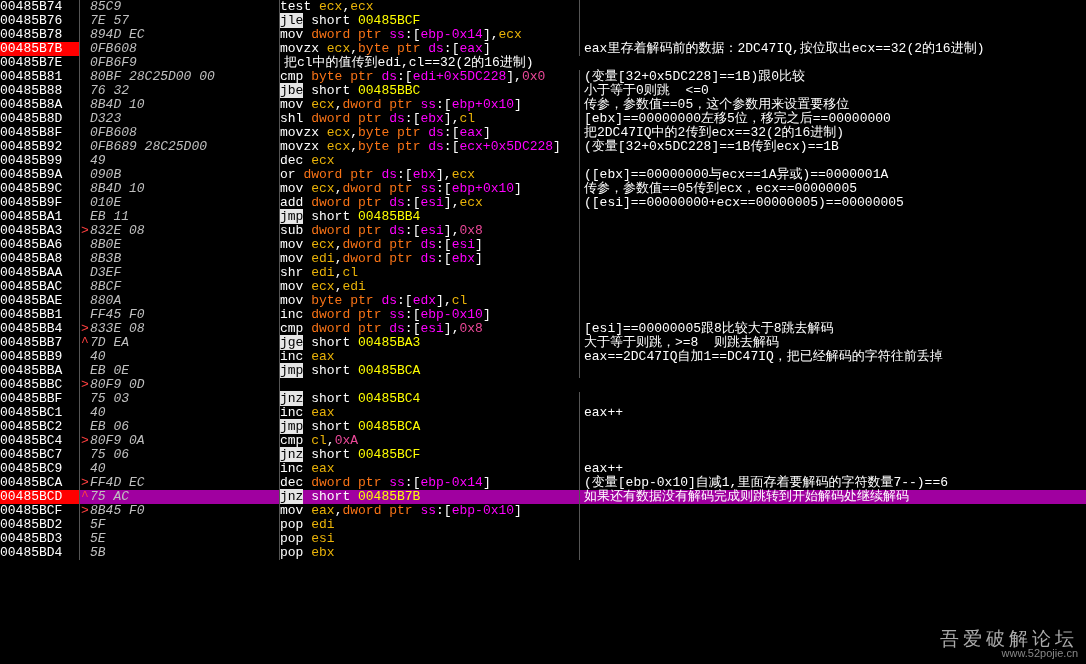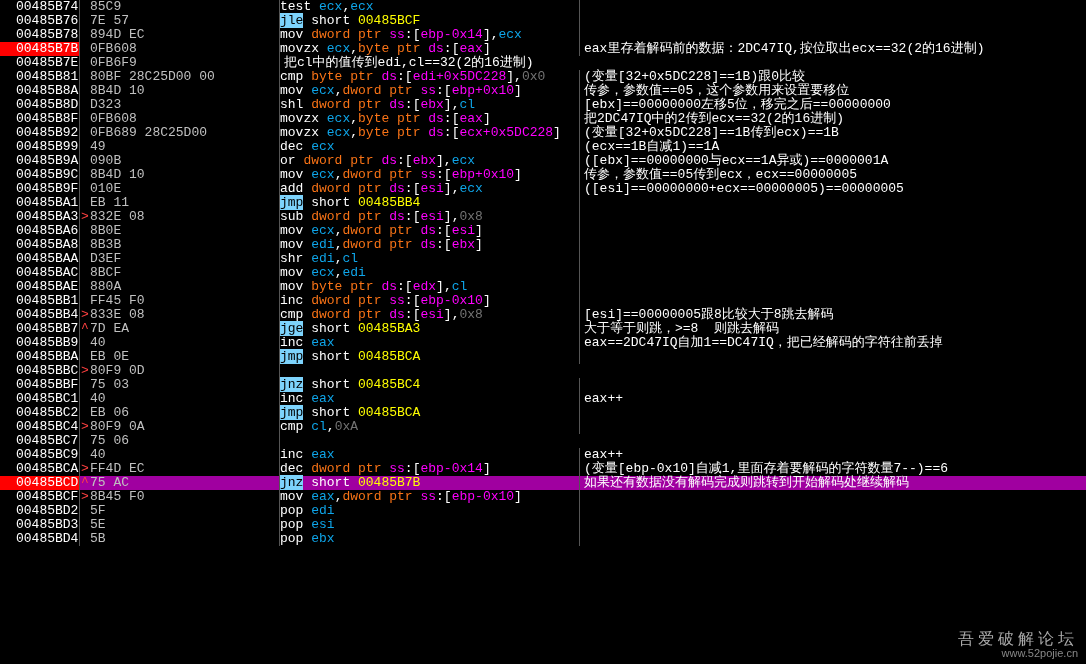--- a/index.html
+++ b/index.html
@@ -12,88 +12,89 @@
   width: 1086px;
   height: 664px;
   overflow: hidden;
   position: relative;
 }
 .row {
   display: flex;
   height: 14px;
   white-space: pre;
 }
-.addr { width: 80px; flex-shrink: 0; padding-left: 16px; }
+.addr { width: 80px; flex-shrink: 0; padding-left: 0; }
 .gut { width: 10px; flex-shrink: 0; text-align: center; }
-.hex { width: 190px; flex-shrink: 0; }
+.hex { width: 190px; flex-shrink: 0; font-style: italic; }
 .dis { width: 300px; flex-shrink: 0; }
 .cmt { flex: 1; padding-left: 4px; }
 
 .white { color: #ffffff; }
 .grey { color: #c0c0c0; }
-.darkgrey { color: #737373; }
+.darkgrey { color: #ec4899; }
 .yellow { color: #ffff00; }
-.yellowbg { background: #7dd3fc; color: #000; }
-.cyan { color: #0ea5e9; }
+.yellowbg { background: #e5e5e5; color: #000; }
+.cyan { color: #eab308; }
 .green { color: #f97316; }
 .magenta { color: #ff00ff; }
 .red { color: #ff4040; }
 .redbg { background: #ff0000; color: #ffffff; }
 .purplebg { background: #a000a0; color: #ffffff; }
 
 .sep { border-right: 1px solid #555; }
 
 .watermark {
   position: absolute;
   right: 8px;
   bottom: 4px;
   font-size: 11px;
   color: #888;
   text-align: right;
   pointer-events: none;
   font-family: sans-serif;
 }
-.watermark .ch { font-size: 16px; color: #aaa; letter-spacing: 4px; }
+.watermark .ch { font-size: 19px; color: #aaa; letter-spacing: 4px; }
 </style>
 </head>
 <body>
 
 <div id="listing">
     <div class="row"><div class="addr sep white">00485B74</div><div class="gut red"></div><div class="hex sep grey">85C9</div><div class="dis sep"><span class="white">test </span><span class="cyan">ecx</span><span class="white">,</span><span class="cyan">ecx</span></div><div class="cmt white"></div></div>
     <div class="row"><div class="addr sep white">00485B76</div><div class="gut red"></div><div class="hex sep grey">7E 57</div><div class="dis sep"><span class="yellowbg">jle</span><span class="white"> short </span><span class="yellow">00485BCF</span></div><div class="cmt white"></div></div>
     <div class="row"><div class="addr sep white">00485B78</div><div class="gut red"></div><div class="hex sep grey">894D EC</div><div class="dis sep"><span class="white">mov </span><span class="green">dword ptr </span><span class="magenta">ss</span><span class="white">:[</span><span class="magenta">ebp-0x14</span><span class="white">]</span><span class="white">,</span><span class="cyan">ecx</span></div><div class="cmt white"></div></div>
     <div class="row"><div class="addr sep redbg">00485B7B</div><div class="gut red"></div><div class="hex sep grey">0FB608</div><div class="dis sep"><span class="white">movzx </span><span class="cyan">ecx</span><span class="white">,</span><span class="green">byte ptr </span><span class="magenta">ds</span><span class="white">:[</span><span class="magenta">eax</span><span class="white">]</span></div><div class="cmt white">eax里存着解码前的数据：2DC47IQ,按位取出ecx==32(2的16进制)</div></div>
     <div class="row"><div class="addr sep white">00485B7E</div><div class="gut red"></div><div class="hex sep grey">0FB6F9</div><div class="cmt white">把cl中的值传到edi,cl==32(2的16进制)</div></div>
     <div class="row"><div class="addr sep white">00485B81</div><div class="gut red"></div><div class="hex sep grey">80BF 28C25D00 00</div><div class="dis sep"><span class="white">cmp </span><span class="green">byte ptr </span><span class="magenta">ds</span><span class="white">:[</span><span class="magenta">edi+0x5DC228</span><span class="white">]</span><span class="white">,</span><span class="darkgrey">0x0</span></div><div class="cmt white">(变量[32+0x5DC228]==1B)跟0比较</div></div>
+    <div class="row"><div class="addr sep white">00485B88</div><div class="gut red"></div><div class="hex sep grey">76 32</div><div class="dis sep"><span class="yellowbg">jbe</span><span class="white"> short </span><span class="yellow">00485BBC</span></div><div class="cmt white">小于等于0则跳  &lt;=0</div></div>
     <div class="row"><div class="addr sep white">00485B8A</div><div class="gut red"></div><div class="hex sep grey">8B4D 10</div><div class="dis sep"><span class="white">mov </span><span class="cyan">ecx</span><span class="white">,</span><span class="green">dword ptr </span><span class="magenta">ss</span><span class="white">:[</span><span class="magenta">ebp+0x10</span><span class="white">]</span></div><div class="cmt white">传参，参数值==05，这个参数用来设置要移位</div></div>
     <div class="row"><div class="addr sep white">00485B8D</div><div class="gut red"></div><div class="hex sep grey">D323</div><div class="dis sep"><span class="white">shl </span><span class="green">dword ptr </span><span class="magenta">ds</span><span class="white">:[</span><span class="magenta">ebx</span><span class="white">]</span><span class="white">,</span><span class="cyan">cl</span></div><div class="cmt white">[ebx]==00000000左移5位，移完之后==00000000</div></div>
     <div class="row"><div class="addr sep white">00485B8F</div><div class="gut red"></div><div class="hex sep grey">0FB608</div><div class="dis sep"><span class="white">movzx </span><span class="cyan">ecx</span><span class="white">,</span><span class="green">byte ptr </span><span class="magenta">ds</span><span class="white">:[</span><span class="magenta">eax</span><span class="white">]</span></div><div class="cmt white">把2DC47IQ中的2传到ecx==32(2的16进制)</div></div>
     <div class="row"><div class="addr sep white">00485B92</div><div class="gut red"></div><div class="hex sep grey">0FB689 28C25D00</div><div class="dis sep"><span class="white">movzx </span><span class="cyan">ecx</span><span class="white">,</span><span class="green">byte ptr </span><span class="magenta">ds</span><span class="white">:[</span><span class="magenta">ecx+0x5DC228</span><span class="white">]</span></div><div class="cmt white">(变量[32+0x5DC228]==1B传到ecx)==1B</div></div>
-    <div class="row"><div class="addr sep white">00485B99</div><div class="gut red"></div><div class="hex sep grey">49</div><div class="dis sep"><span class="white">dec </span><span class="cyan">ecx</span></div><div class="cmt white">(ecx==1B自减1)==1A</div></div>
+    <div class="row"><div class="addr sep white">00485B99</div><div class="gut red"></div><div class="hex sep grey">49</div><div class="dis sep"><span class="white">dec </span><span class="cyan">ecx</span></div></div>
     <div class="row"><div class="addr sep white">00485B9A</div><div class="gut red"></div><div class="hex sep grey">090B</div><div class="dis sep"><span class="white">or </span><span class="green">dword ptr </span><span class="magenta">ds</span><span class="white">:[</span><span class="magenta">ebx</span><span class="white">]</span><span class="white">,</span><span class="cyan">ecx</span></div><div class="cmt white">([ebx]==00000000与ecx==1A异或)==0000001A</div></div>
     <div class="row"><div class="addr sep white">00485B9C</div><div class="gut red"></div><div class="hex sep grey">8B4D 10</div><div class="dis sep"><span class="white">mov </span><span class="cyan">ecx</span><span class="white">,</span><span class="green">dword ptr </span><span class="magenta">ss</span><span class="white">:[</span><span class="magenta">ebp+0x10</span><span class="white">]</span></div><div class="cmt white">传参，参数值==05传到ecx，ecx==00000005</div></div>
     <div class="row"><div class="addr sep white">00485B9F</div><div class="gut red"></div><div class="hex sep grey">010E</div><div class="dis sep"><span class="white">add </span><span class="green">dword ptr </span><span class="magenta">ds</span><span class="white">:[</span><span class="magenta">esi</span><span class="white">]</span><span class="white">,</span><span class="cyan">ecx</span></div><div class="cmt white">([esi]==00000000+ecx==00000005)==00000005</div></div>
     <div class="row"><div class="addr sep white">00485BA1</div><div class="gut red"></div><div class="hex sep grey">EB 11</div><div class="dis sep"><span class="yellowbg">jmp</span><span class="white"> short </span><span class="yellow">00485BB4</span></div><div class="cmt white"></div></div>
     <div class="row"><div class="addr sep white">00485BA3</div><div class="gut red">&gt;</div><div class="hex sep grey">832E 08</div><div class="dis sep"><span class="white">sub </span><span class="green">dword ptr </span><span class="magenta">ds</span><span class="white">:[</span><span class="magenta">esi</span><span class="white">]</span><span class="white">,</span><span class="darkgrey">0x8</span></div><div class="cmt white"></div></div>
     <div class="row"><div class="addr sep white">00485BA6</div><div class="gut red"></div><div class="hex sep grey">8B0E</div><div class="dis sep"><span class="white">mov </span><span class="cyan">ecx</span><span class="white">,</span><span class="green">dword ptr </span><span class="magenta">ds</span><span class="white">:[</span><span class="magenta">esi</span><span class="white">]</span></div><div class="cmt white"></div></div>
     <div class="row"><div class="addr sep white">00485BA8</div><div class="gut red"></div><div class="hex sep grey">8B3B</div><div class="dis sep"><span class="white">mov </span><span class="cyan">edi</span><span class="white">,</span><span class="green">dword ptr </span><span class="magenta">ds</span><span class="white">:[</span><span class="magenta">ebx</span><span class="white">]</span></div><div class="cmt white"></div></div>
     <div class="row"><div class="addr sep white">00485BAA</div><div class="gut red"></div><div class="hex sep grey">D3EF</div><div class="dis sep"><span class="white">shr </span><span class="cyan">edi</span><span class="white">,</span><span class="cyan">cl</span></div><div class="cmt white"></div></div>
     <div class="row"><div class="addr sep white">00485BAC</div><div class="gut red"></div><div class="hex sep grey">8BCF</div><div class="dis sep"><span class="white">mov </span><span class="cyan">ecx</span><span class="white">,</span><span class="cyan">edi</span></div><div class="cmt white"></div></div>
     <div class="row"><div class="addr sep white">00485BAE</div><div class="gut red"></div><div class="hex sep grey">880A</div><div class="dis sep"><span class="white">mov </span><span class="green">byte ptr </span><span class="magenta">ds</span><span class="white">:[</span><span class="magenta">edx</span><span class="white">]</span><span class="white">,</span><span class="cyan">cl</span></div><div class="cmt white"></div></div>
     <div class="row"><div class="addr sep white">00485BB1</div><div class="gut red"></div><div class="hex sep grey">FF45 F0</div><div class="dis sep"><span class="white">inc </span><span class="green">dword ptr </span><span class="magenta">ss</span><span class="white">:[</span><span class="magenta">ebp-0x10</span><span class="white">]</span></div><div class="cmt white"></div></div>
     <div class="row"><div class="addr sep white">00485BB4</div><div class="gut red">&gt;</div><div class="hex sep grey">833E 08</div><div class="dis sep"><span class="white">cmp </span><span class="green">dword ptr </span><span class="magenta">ds</span><span class="white">:[</span><span class="magenta">esi</span><span class="white">]</span><span class="white">,</span><span class="darkgrey">0x8</span></div><div class="cmt white">[esi]==00000005跟8比较大于8跳去解码</div></div>
     <div class="row"><div class="addr sep white">00485BB7</div><div class="gut red">^</div><div class="hex sep grey">7D EA</div><div class="dis sep"><span class="yellowbg">jge</span><span class="white"> short </span><span class="yellow">00485BA3</span></div><div class="cmt white">大于等于则跳，&gt;=8  则跳去解码</div></div>
     <div class="row"><div class="addr sep white">00485BB9</div><div class="gut red"></div><div class="hex sep grey">40</div><div class="dis sep"><span class="white">inc </span><span class="cyan">eax</span></div><div class="cmt white">eax==2DC47IQ自加1==DC47IQ，把已经解码的字符往前丢掉</div></div>
     <div class="row"><div class="addr sep white">00485BBA</div><div class="gut red"></div><div class="hex sep grey">EB 0E</div><div class="dis sep"><span class="yellowbg">jmp</span><span class="white"> short </span><span class="yellow">00485BCA</span></div><div class="cmt white"></div></div>
     <div class="row"><div class="addr sep white">00485BBC</div><div class="gut red">&gt;</div><div class="hex sep grey">80F9 0D</div><div class="cmt white"></div></div>
     <div class="row"><div class="addr sep white">00485BBF</div><div class="gut red"></div><div class="hex sep grey">75 03</div><div class="dis sep"><span class="yellowbg">jnz</span><span class="white"> short </span><span class="yellow">00485BC4</span></div><div class="cmt white"></div></div>
     <div class="row"><div class="addr sep white">00485BC1</div><div class="gut red"></div><div class="hex sep grey">40</div><div class="dis sep"><span class="white">inc </span><span class="cyan">eax</span></div><div class="cmt white">eax++</div></div>
     <div class="row"><div class="addr sep white">00485BC2</div><div class="gut red"></div><div class="hex sep grey">EB 06</div><div class="dis sep"><span class="yellowbg">jmp</span><span class="white"> short </span><span class="yellow">00485BCA</span></div><div class="cmt white"></div></div>
     <div class="row"><div class="addr sep white">00485BC4</div><div class="gut red">&gt;</div><div class="hex sep grey">80F9 0A</div><div class="dis sep"><span class="white">cmp </span><span class="cyan">cl</span><span class="white">,</span><span class="darkgrey">0xA</span></div><div class="cmt white"></div></div>
-    <div class="row"><div class="addr sep white">00485BC7</div><div class="gut red"></div><div class="hex sep grey">75 06</div><div class="cmt white"></div></div>
+    <div class="row"><div class="addr sep white">00485BC7</div><div class="gut red"></div><div class="hex sep grey">75 06</div><div class="dis sep"><span class="yellowbg">jnz</span><span class="white"> short </span><span class="yellow">00485BCF</span></div><div class="cmt white"></div></div>
     <div class="row"><div class="addr sep white">00485BC9</div><div class="gut red"></div><div class="hex sep grey">40</div><div class="dis sep"><span class="white">inc </span><span class="cyan">eax</span></div><div class="cmt white">eax++</div></div>
     <div class="row"><div class="addr sep white">00485BCA</div><div class="gut red">&gt;</div><div class="hex sep grey">FF4D EC</div><div class="dis sep"><span class="white">dec </span><span class="green">dword ptr </span><span class="magenta">ss</span><span class="white">:[</span><span class="magenta">ebp-0x14</span><span class="white">]</span></div><div class="cmt white">(变量[ebp-0x10]自减1,里面存着要解码的字符数量7--)==6</div></div>
     <div class="row purplebg"><div class="addr sep redbg">00485BCD</div><div class="gut red">^</div><div class="hex sep grey">75 AC</div><div class="dis sep"><span class="yellowbg">jnz</span><span class="white"> short </span><span class="yellow">00485B7B</span></div><div class="cmt white">如果还有数据没有解码完成则跳转到开始解码处继续解码</div></div>
     <div class="row"><div class="addr sep white">00485BCF</div><div class="gut red">&gt;</div><div class="hex sep grey">8B45 F0</div><div class="dis sep"><span class="white">mov </span><span class="cyan">eax</span><span class="white">,</span><span class="green">dword ptr </span><span class="magenta">ss</span><span class="white">:[</span><span class="magenta">ebp-0x10</span><span class="white">]</span></div><div class="cmt white"></div></div>
     <div class="row"><div class="addr sep white">00485BD2</div><div class="gut red"></div><div class="hex sep grey">5F</div><div class="dis sep"><span class="white">pop </span><span class="cyan">edi</span></div><div class="cmt white"></div></div>
     <div class="row"><div class="addr sep white">00485BD3</div><div class="gut red"></div><div class="hex sep grey">5E</div><div class="dis sep"><span class="white">pop </span><span class="cyan">esi</span></div><div class="cmt white"></div></div>
     <div class="row"><div class="addr sep white">00485BD4</div><div class="gut red"></div><div class="hex sep grey">5B</div><div class="dis sep"><span class="white">pop </span><span class="cyan">ebx</span></div><div class="cmt white"></div></div>
   </div>
 
 <div class="watermark">

